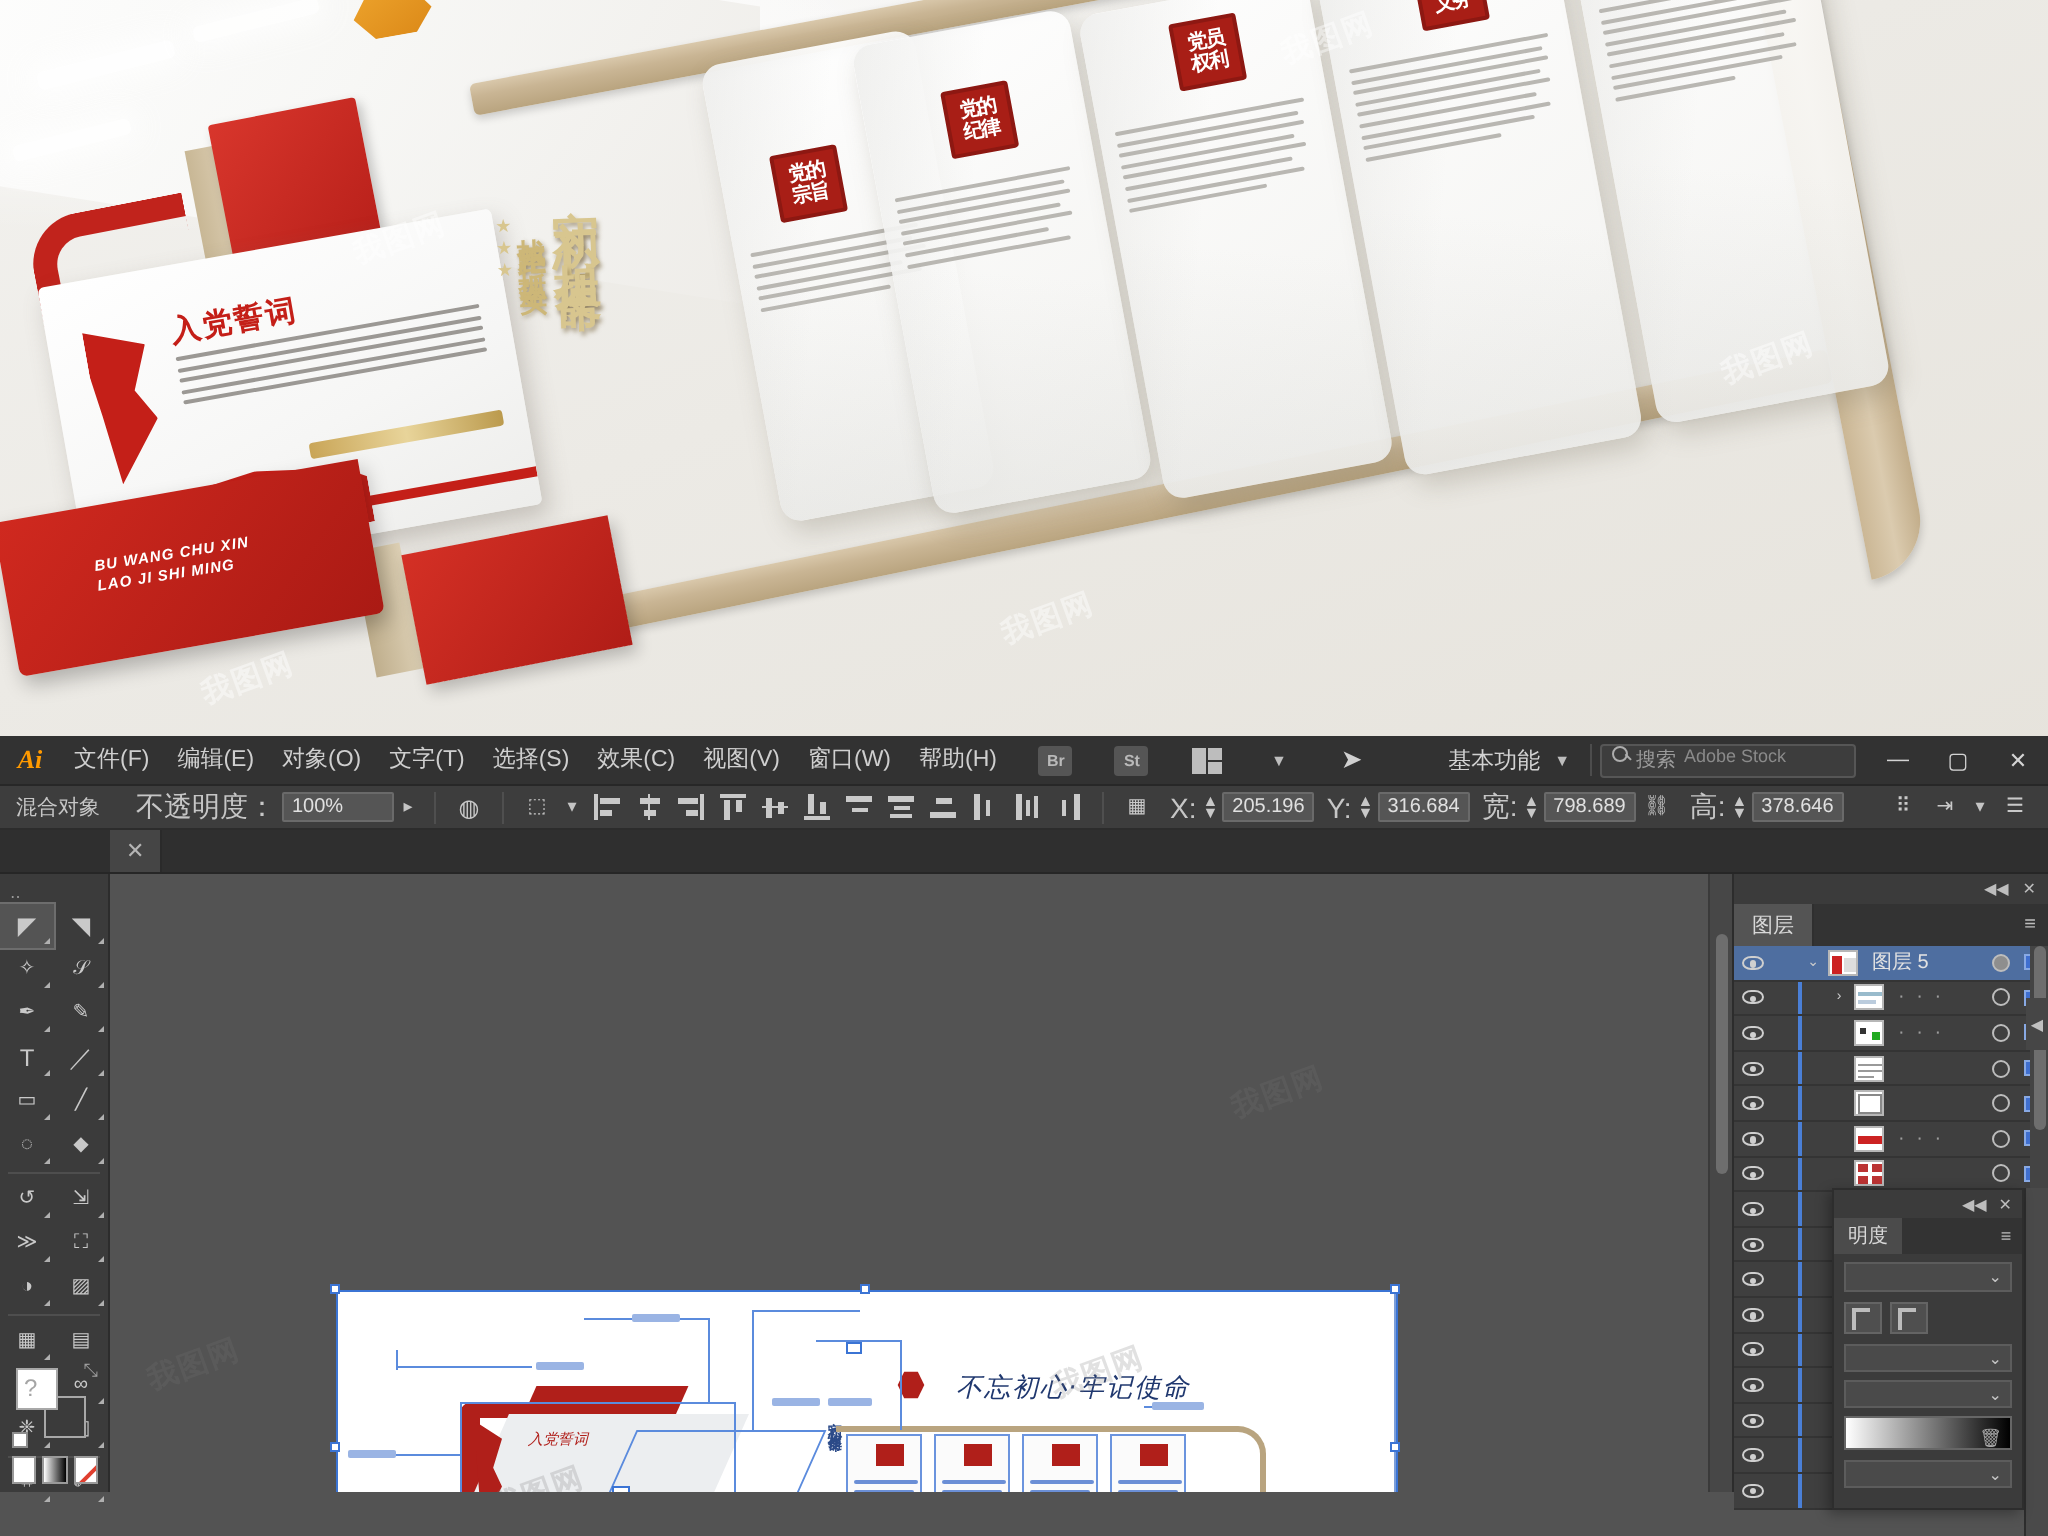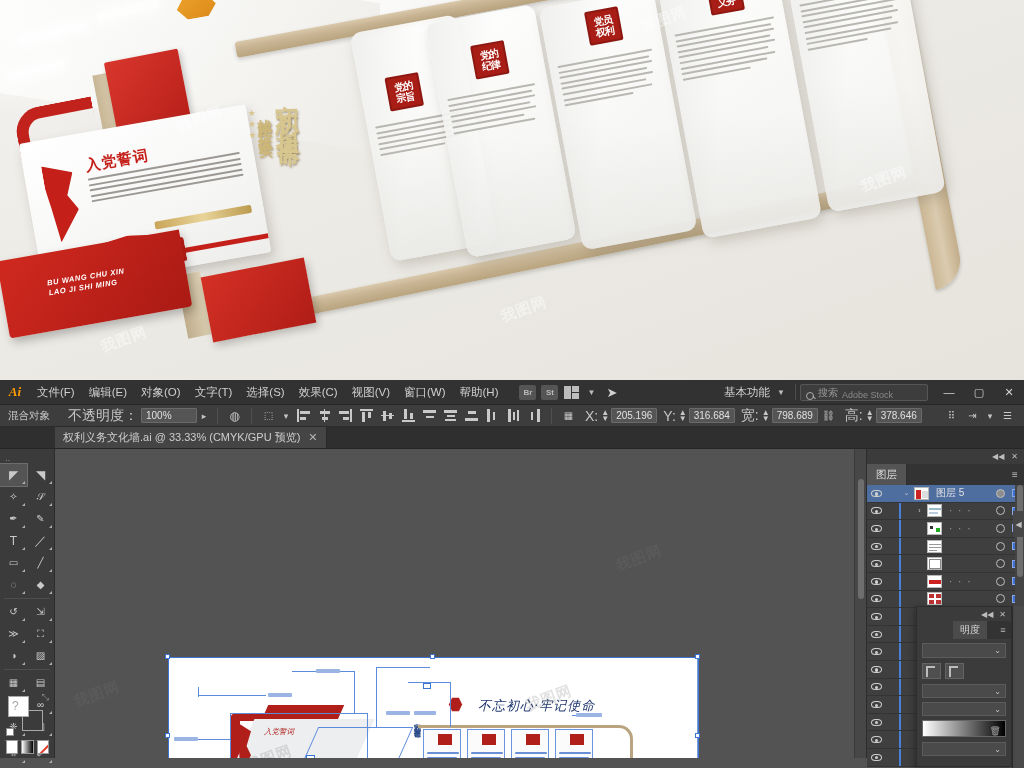--- a/index.html
+++ b/index.html
@@ -175,56 +175,56 @@
   }
 
   .wmk {
     position: absolute; color: rgba(255,255,255,.45); font-size: 15px; font-weight: bold;
     transform: rotate(-20deg); letter-spacing: 1px; user-select: none;
     font-family: "DejaVu Sans", sans-serif;
   }
   .wmk.dark { color: rgba(120,120,120,.22); }
 
   
-  .ai { position: absolute; left: 0; top: 380px; width: 1024px; height: 378px; background: #535353; }
+  .ai { position: absolute; left: 0; top: 368px; width: 1024px; height: 378px; background: #535353; }
 
   
   .menubar {
     position: relative; height: 25px; background: #323232; display: flex; align-items: center;
     border-bottom: 1px solid #272727;
   }
   .ai-logo {
     width: 30px; text-align: center; color: #ff9a00; font-size: 13px; font-weight: bold;
     font-style: italic; font-family: "Liberation Serif", serif;
   }
   .menu-item {
     padding: 0 7px; height: 25px; line-height: 25px; color: #cfcfcf; font-size: 11.5px;
     white-space: nowrap;
   }
-  .mb-icons { display: flex; align-items: center; gap: 5px; margin-left: 14px; }
+  .mb-icons { display: flex; align-items: center; gap: 21px; margin-left: 14px; }
   .mb-icon {
     width: 17px; height: 15px; border-radius: 2px; background: #555;
     color: #b9b9b9; font-size: 8px; font-weight: bold; display: flex;
     align-items: center; justify-content: center;
   }
   .mb-icon.arrange { background: none; }
   .arrange-grid { display: grid; grid-template-columns: 7px 7px; grid-template-rows: 6px 6px; gap: 1px; }
   .arrange-grid span { background: #bdbdbd; }
   .arrange-grid span:first-child { grid-row: 1 / span 2; }
   .chev { color: #bdbdbd; font-size: 8px; margin-left: 2px; }
   .rocket { color: #d0d0d0; font-size: 13px; margin-left: 6px; }
 
   .mb-right { margin-left: auto; display: flex; align-items: center; height: 25px; }
   .workspace {
     color: #d2d2d2; font-size: 11.5px; padding: 0 6px; display: flex; align-items: center; gap: 5px;
   }
   .ws-sep { width: 1px; height: 16px; background: #4c4c4c; margin: 0 4px; }
   .searchbox {
     width: 128px; height: 17px; background: #3d3d3d; border: 1px solid #565656; border-radius: 2px;
-    display: flex; align-items: flex-end; gap: 4px; padding: 0 5px; margin-right: 6px;
+    display: flex; align-items: flex-start; gap: 4px; padding: 0 5px; margin-right: 6px;
   }
   .searchbox .mag {
     width: 8px; height: 8px; border: 1.3px solid #adadad; border-radius: 50%; position: relative;
     flex: none;
   }
   .searchbox .mag::after {
     content: ''; position: absolute; width: 4px; height: 1.3px; background: #adadad;
     transform: rotate(45deg); right: -3px; bottom: 0;
   }
   .searchbox span { color: #9b9b9b; font-size: 10px; white-space: nowrap; }
@@ -387,21 +387,21 @@
   .l-scroll { position: absolute; right: 0; top: 0; width: 9px; height: 100%; background: #444; }
   .l-scroll i { position: absolute; left: 1.5px; top: 0; width: 6px; height: 92px; background: #6e6e6e; border-radius: 3px; }
 
   
   .float-panel {
     position: absolute; right: 12px; top: 157px; width: 96px; background: #3b3b3b;
     border: 1px solid #2d2d2d; box-shadow: -2px 2px 6px rgba(0,0,0,.3);
   }
   .fp-head { height: 14px; display: flex; align-items: center; justify-content: flex-end; gap: 6px; padding-right: 5px; color: #bdbdbd; font-size: 8px; }
   .fp-tabs { height: 18px; display: flex; align-items: stretch; }
-  .fp-tab { background: #4b4b4b; color: #d8d8d8; font-size: 10px; padding: 0 7px; display: flex; align-items: center; margin-left: 36px; }
+  .fp-tab { background: #4b4b4b; color: #d8d8d8; font-size: 10px; padding: 0 7px; display: flex; align-items: center; }
   .fp-fill { flex: 1; background: #333; }
   .fp-menu { width: 16px; background: #333; color: #bdbdbd; font-size: 9px; display: flex; align-items: center; justify-content: center; }
   .fp-body { padding: 4px 5px 6px; }
   .fp-select {
     height: 15px; background: #4a4a4a; border: 1px solid #5c5c5c; margin-bottom: 5px;
     display: flex; align-items: center; justify-content: flex-end; padding-right: 4px; color: #c3c3c3; font-size: 8px;
   }
   .fp-thumbs { display: flex; gap: 4px; margin-bottom: 5px; }
   .fp-thumbs b { width: 19px; height: 16px; background: #4f4f4f; border: 1px solid #646464; display: block; position: relative; }
   .fp-thumbs b::after { content: ''; position: absolute; left: 3px; top: 2px; width: 7px; height: 9px; border-left: 2px solid #bcbcbc; border-top: 2px solid #bcbcbc; }
@@ -724,21 +724,20 @@
         <div class="cb-drop">▾</div>
         <div class="icon-btn">
             <span class="glyph sm">☰</span>
           </div>
       </div>
     </div>
 
     <div class="tabbar">
       <div class="tabgutter"></div>
       <div class="doctab">
-        <span>权利义务文化墙.ai @ 33.33% (CMYK/GPU 预览)</span>
         <span class="x">✕</span>
       </div>
     </div>
 
     <div class="aibody">
 
       <div class="tools">
         <div class="tools-grip">‥</div>
         <div class="tgrid">
           <div class="tcell active">

